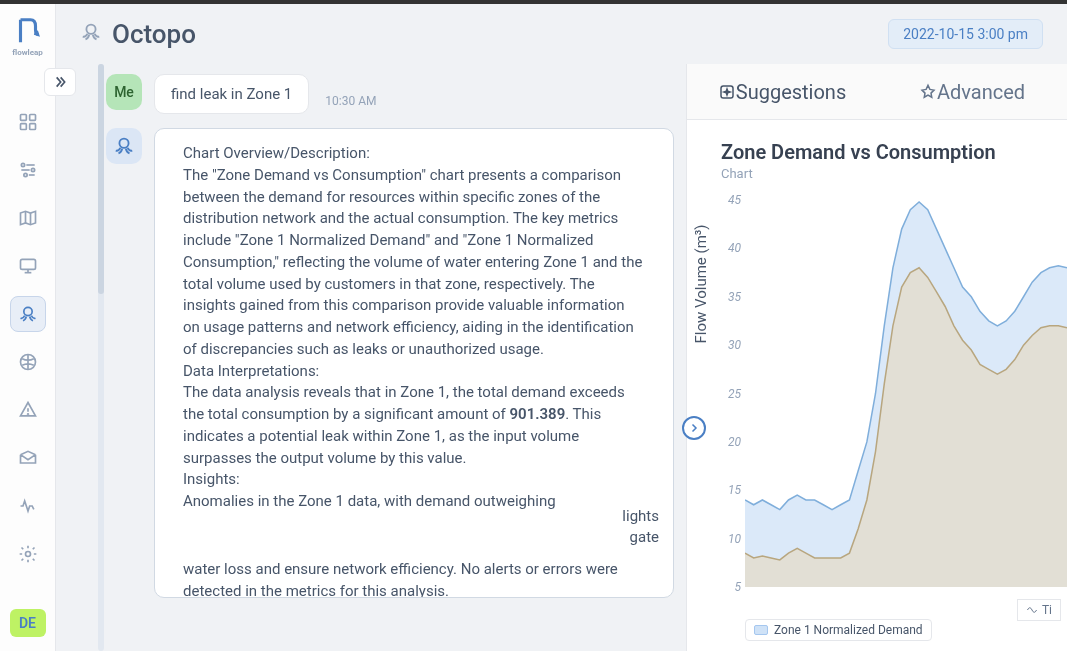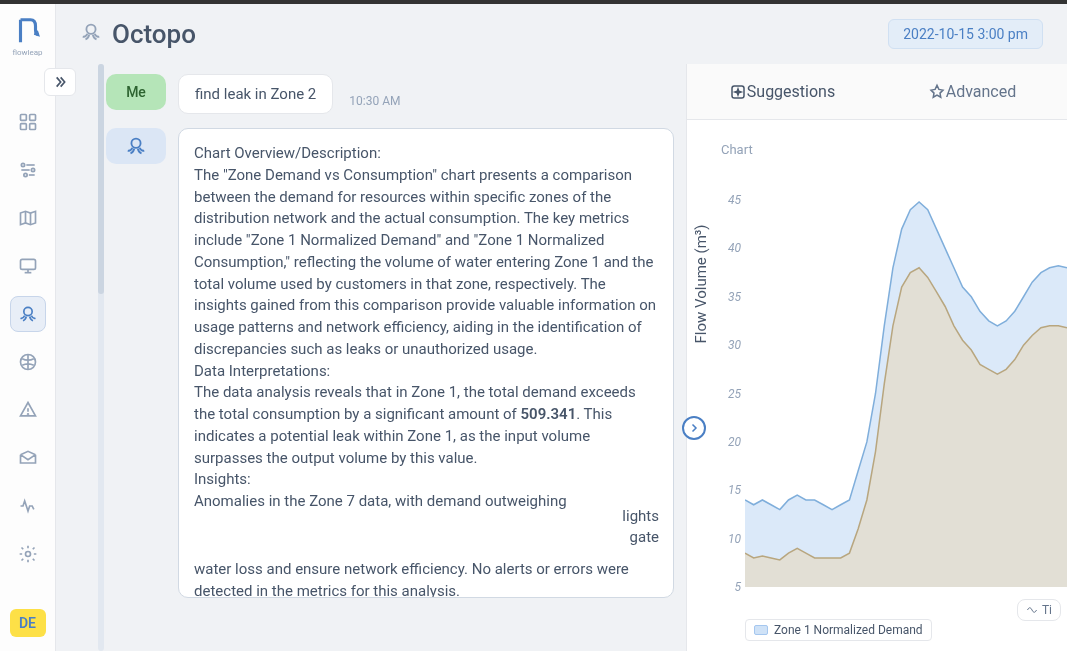--- a/index.html
+++ b/index.html
@@ -1,62 +1,62 @@
 <!DOCTYPE html>
 <html><head>
   <meta charset="utf-8">
   <style>
     * { margin: 0; padding: 0; box-sizing: border-box; }
     body { font-family: -apple-system, BlinkMacSystemFont, "Segoe UI", Roboto, sans-serif; background: #f0f2f5; width: 1067px; height: 651px; overflow: hidden; position: relative; }
     .topbar { height: 4px; background: #333; }
     .sidebar { position: absolute; left: 0; top: 4px; bottom: 0; width: 56px; background: #fdfdfd; border-right: 1px solid #e5e7eb; display: flex; flex-direction: column; align-items: center; padding-top: 10px; }
-    .logo { width: 36px; height: 44px; display: flex; flex-direction: column; align-items: center; justify-content: center; color: #4a7fc4; font-weight: normal; margin-bottom: 6px; }
+    .logo { width: 36px; height: 44px; display: flex; flex-direction: column; align-items: center; justify-content: center; color: #4a7fc4; font-weight: bold; margin-bottom: 6px; }
     .logo svg { width: 30px; height: 30px; }
     .logo-text { font-size: 8px; color: #94a3b8; margin-top: 2px; }
     .expand-btn { position: absolute; top: 68px; left: 44px; width: 32px; height: 28px; background: #fff; border: 1px solid #e5e7eb; border-radius: 6px; display: flex; align-items: center; justify-content: center; color: #475569; cursor: pointer; z-index: 10; }
     .nav-items { display: flex; flex-direction: column; gap: 12px; margin-top: 40px; align-items: center; }
     .nav-item { width: 36px; height: 36px; display: flex; align-items: center; justify-content: center; border-radius: 8px; color: #94a3b8; cursor: pointer; }
     .nav-item.active { background: #e8eef7; border: 1px solid #c7d5ea; color: #4a7fc4; }
-    .nav-lang { margin-top: auto; margin-bottom: 14px; width: 36px; height: 28px; background: #fde047; border-radius: 6px; display: flex; align-items: center; justify-content: center; color: #4a7fc4; font-weight: 600; font-size: 14px; cursor: pointer; }
+    .nav-lang { margin-top: auto; margin-bottom: 14px; width: 36px; height: 28px; background: #bef264; border-radius: 6px; display: flex; align-items: center; justify-content: center; color: #4a7fc4; font-weight: 600; font-size: 14px; cursor: pointer; }
     .main { position: absolute; left: 56px; right: 0; top: 4px; bottom: 0; display: flex; flex-direction: column; }
     .page-header { height: 60px; display: flex; align-items: center; padding: 0 24px; }
     .page-title { display: flex; align-items: center; gap: 10px; font-size: 26px; font-weight: 500; color: #475569; }
     .page-title .icon { color: #94a3b8; }
     .timestamp-badge { margin-left: auto; background: #e3edf8; border: 1px solid #d0e0f2; color: #4a7fc4; font-size: 14px; padding: 6px 14px; border-radius: 6px; }
     .content { flex: 1; display: flex; min-height: 0; }
     .chat-pane { width: 630px; padding: 10px 12px 10px 50px; position: relative; overflow: hidden; }
     .scroll-track { position: absolute; left: 42px; top: 0; bottom: 0; width: 6px; background: #e2e8f0; border-radius: 3px; }
     .scroll-thumb { position: absolute; left: 42px; top: 0; width: 6px; height: 230px; background: #cbd5e1; border-radius: 3px; }
     .msg-row { display: flex; gap: 12px; margin-bottom: 14px; }
-    .avatar { width: 60px; height: 36px; border-radius: 10px; display: flex; align-items: center; justify-content: center; flex-shrink: 0; font-size: 14px; font-weight: 500; }
+    .avatar { width: 36px; height: 36px; border-radius: 10px; display: flex; align-items: center; justify-content: center; flex-shrink: 0; font-size: 14px; font-weight: 500; }
     .avatar.me { background: #b5e5b8; color: #2d6330; }
     .avatar.bot { background: #dbe6f5; color: #4a7fc4; }
     .user-msg { background: #fff; border: 1px solid #e5e7eb; border-radius: 10px; padding: 10px 16px; font-size: 15px; color: #475569; }
     .msg-time { font-size: 12px; color: #94a3b8; align-self: flex-end; padding-bottom: 6px; margin-left: 4px; }
-    .bot-msg { flex: 1; background: #fff; border: 1px solid #d1d9e3; border-radius: 10px; padding: 14px 15px; font-size: 15px; color: #475569; line-height: 1.45; max-height: 470px; overflow: hidden; position: relative; }
+    .bot-msg { flex: 1; background: #fff; border: 1px solid #d1d9e3; border-radius: 10px; padding: 14px 28px; font-size: 15px; color: #475569; line-height: 1.45; max-height: 470px; overflow: hidden; position: relative; }
     .bot-msg b { font-weight: 600; }
     .input-bar { position: absolute; bottom: 48px; left: 154px; width: 416px; height: 48px; background: #fff; border: 1px solid #e5e7eb; border-radius: 10px; display: flex; align-items: center; padding: 0 6px 0 10px; z-index: 5; box-shadow: 0 2px 6px rgba(0,0,0,0.08); }
     .input-bar input { flex: 1; border: none; outline: none; font-size: 15px; color: #94a3b8; background: transparent; }
     .send-btn { width: 38px; height: 38px; background: #e5e7eb; border-radius: 8px; display: flex; align-items: center; justify-content: center; color: #64748b; cursor: pointer; }
     .overlay-words { position: absolute; font-size: 15px; color: #475569; z-index: 2; margin-top: 19px; }
     .expand-arrow { position: absolute; top: 352px; left: -5px; width: 24px; height: 24px; border-radius: 50%; background: #fff; border: 2px solid #4a7fc4; display: flex; align-items: center; justify-content: center; color: #4a7fc4; cursor: pointer; z-index: 6; }
     .right-pane { flex: 1; border-left: 1px solid #e5e7eb; display: flex; flex-direction: column; background: #fdfdfd; position: relative; }
     .tab-bar { height: 56px; display: flex; align-items: center; border-bottom: 1px solid #e5e7eb; background: #fafafa; }
-    .tab { flex: 1; display: flex; align-items: center; justify-content: center; font-size: 16px; color: #64748b; cursor: pointer; height: 100%; }
+    .tab { flex: 1; display: flex; align-items: center; justify-content: center; font-size: 20px; color: #64748b; cursor: pointer; height: 100%; }
     .tab.active { color: #475569; }
     .chart-container { flex: 1; padding: 20px 14px 10px 34px; position: relative; background: #fff; }
     .chart-title { font-size: 20px; font-weight: 600; color: #374151; }
     .chart-subtitle { font-size: 13px; color: #94a3b8; margin-top: 2px; }
     .chart-plot { position: absolute; left: 58px; right: 0; top: 80px; bottom: 64px; }
     .y-tick { position: absolute; left: -26px; font-size: 12px; color: #94a3b8; transform: translateY(-50%); text-align: right; width: 22px; font-style: italic; }
     .y-label { position: absolute; left: -44px; top: 50%; transform: rotate(-90deg) translateX(50%); transform-origin: left center; font-size: 15px; color: #475569; white-space: nowrap; }
     .legend-box { border: 1px solid #e5e7eb; border-radius: 4px; padding: 3px 8px; font-size: 12px; display: inline-flex; align-items: center; gap: 6px; margin-right: 8px; color: #475569; }
     .legend-swatch { width: 14px; height: 10px; border-radius: 2px; }
     .legends { position: absolute; bottom: 10px; left: 58px; display: flex; flex-direction: column; gap: 6px; align-items: flex-start; margin-top: 7px; }
-    .tool-pill { position: absolute; bottom: 30px; right: 6px; border: 1px solid #e5e7eb; border-radius: 8px; padding: 3px 8px; font-size: 12px; color: #64748b; display: flex; align-items: center; gap: 4px; }
+    .tool-pill { position: absolute; bottom: 30px; right: 6px; border: 1px solid #e5e7eb; border-radius: 0; padding: 3px 8px; font-size: 12px; color: #64748b; display: flex; align-items: center; gap: 4px; }
     svg.chart-svg { width: 100%; height: 100%; }
   </style>
 </head>
 <body>
 
 <div class="topbar"></div>
 
 <div class="sidebar">
   <div class="logo">
     <svg viewBox="0 0 24 24" fill="none" stroke="currentColor" stroke-width="2.5">
@@ -154,38 +154,38 @@
     <div class="timestamp-badge">2022-10-15 3:00 pm</div>
   </div>
 
   <div class="content">
     <div class="chat-pane">
       <div class="scroll-track"></div>
       <div class="scroll-thumb"></div>
 
       <div class="msg-row">
         <div class="avatar me">Me</div>
-        <div class="user-msg">find leak in Zone 2</div>
+        <div class="user-msg">find leak in Zone 1</div>
         <div class="msg-time">10:30 AM</div>
       </div>
 
       <div class="msg-row">
         <div class="avatar bot">
             <svg width="22" height="22" viewBox="0 0 24 24" fill="none" stroke="currentColor" stroke-width="2">
               <path d="M8 14 Q6 18 3 17 M16 14 Q18 18 21 17 M10 15 Q9 19 6 20 M14 15 Q15 19 18 20"></path>
               <circle cx="12" cy="9" r="5"></circle>
             </svg>
           </div>
         <div class="bot-msg">
           <div>Chart Overview/Description:</div>
           <div>The "Zone Demand vs Consumption" chart presents a comparison between the demand for resources within specific zones of the distribution network and the actual consumption. The key metrics include "Zone 1 Normalized Demand" and "Zone 1 Normalized Consumption," reflecting the volume of water entering Zone 1 and the total volume used by customers in that zone, respectively. The insights gained from this comparison provide valuable information on usage patterns and network efficiency, aiding in the identification of discrepancies such as leaks or unauthorized usage.</div>
           <div>Data Interpretations:</div>
-          <div><span>The data analysis reveals that in Zone 1, the total demand exceeds the total consumption by a significant amount of </span><b>509.341</b><span>. This indicates a potential leak within Zone 1, as the input volume surpasses the output volume by this value.</span></div>
+          <div><span>The data analysis reveals that in Zone 1, the total demand exceeds the total consumption by a significant amount of </span><b>901.389</b><span>. This indicates a potential leak within Zone 1, as the input volume surpasses the output volume by this value.</span></div>
           <div>Insights:</div>
-          <div>Anomalies in the Zone 7 data, with demand outweighing</div>
+          <div>Anomalies in the Zone 1 data, with demand outweighing</div>
           <div style="height:46px"></div>
           <div>water loss and ensure network efficiency. No alerts or errors were detected in the metrics for this analysis.</div>
           <span class="overlay-words" style="right:14px; bottom:69px;">lights</span>
           <span class="overlay-words" style="right:14px; bottom:48px;">gate</span>
         </div>
       </div>
 
     </div>
 
     <div class="right-pane">
@@ -204,20 +204,21 @@
         </div>
         <div class="tab">
           <svg width="18" height="18" viewBox="0 0 24 24" fill="none" stroke="currentColor" stroke-width="2">
               <path d="M12 3l2.5 5.5L20 9.5l-4 4 1 5.5L12 16l-5 3 1-5.5-4-4 5.5-1L12 3z"></path>
             </svg>
           <span>Advanced</span>
         </div>
       </div>
 
       <div class="chart-container">
+        <div class="chart-title">Zone Demand vs Consumption</div>
         <div class="chart-subtitle">Chart</div>
         <div class="chart-plot">
           <div class="y-label">Flow Volume (m³)</div>
           <svg class="chart-svg" id="chart-svg" viewBox="0 0 320 370" preserveAspectRatio="none">
               <path d="M0.0 286.8 L8.6 291.4 L17.3 286.8 L25.9 291.4 L34.6 296.0 L43.2 286.8 L51.9 282.1 L60.5 286.8 L69.2 286.8 L77.8 291.4 L86.5 296.0 L95.1 291.4 L103.8 286.8 L112.4 259.0 L121.1 231.3 L129.7 185.0 L138.4 120.3 L147.0 64.8 L155.7 27.8 L164.3 9.3 L173.0 1.9 L181.6 9.3 L190.3 27.8 L198.9 46.3 L207.6 64.8 L216.2 83.3 L224.9 92.5 L233.5 106.4 L242.2 115.6 L250.8 120.3 L259.5 115.6 L268.1 106.4 L276.8 92.5 L285.4 78.6 L294.1 69.4 L302.7 64.8 L311.4 62.9 L320.0 64.8 L 320 370 L 0 370 Z" fill="#cfe2f7" fill-opacity="0.75"></path>
               <path d="M0.0 337.6 L8.6 342.3 L17.3 340.4 L25.9 342.3 L34.6 344.1 L43.2 337.6 L51.9 333.0 L60.5 337.6 L69.2 342.3 L77.8 342.3 L86.5 342.3 L95.1 342.3 L103.8 337.6 L112.4 314.5 L121.1 286.8 L129.7 240.5 L138.4 175.8 L147.0 120.3 L155.7 83.3 L164.3 69.4 L173.0 64.8 L181.6 74.0 L190.3 87.9 L198.9 101.8 L207.6 120.3 L216.2 134.1 L224.9 143.4 L233.5 157.3 L242.2 161.9 L250.8 166.5 L259.5 161.9 L268.1 152.6 L276.8 138.8 L285.4 129.5 L294.1 122.1 L302.7 120.3 L311.4 120.3 L320.0 122.1 L 320 370 L 0 370 Z" fill="#e4dbc8" fill-opacity="0.75"></path>
               <path d="M0.0 286.8 L8.6 291.4 L17.3 286.8 L25.9 291.4 L34.6 296.0 L43.2 286.8 L51.9 282.1 L60.5 286.8 L69.2 286.8 L77.8 291.4 L86.5 296.0 L95.1 291.4 L103.8 286.8 L112.4 259.0 L121.1 231.3 L129.7 185.0 L138.4 120.3 L147.0 64.8 L155.7 27.8 L164.3 9.3 L173.0 1.9 L181.6 9.3 L190.3 27.8 L198.9 46.3 L207.6 64.8 L216.2 83.3 L224.9 92.5 L233.5 106.4 L242.2 115.6 L250.8 120.3 L259.5 115.6 L268.1 106.4 L276.8 92.5 L285.4 78.6 L294.1 69.4 L302.7 64.8 L311.4 62.9 L320.0 64.8 " fill="none" stroke="#7faedb" stroke-width="1.5"></path>
               <path d="M0.0 337.6 L8.6 342.3 L17.3 340.4 L25.9 342.3 L34.6 344.1 L43.2 337.6 L51.9 333.0 L60.5 337.6 L69.2 342.3 L77.8 342.3 L86.5 342.3 L95.1 342.3 L103.8 337.6 L112.4 314.5 L121.1 286.8 L129.7 240.5 L138.4 175.8 L147.0 120.3 L155.7 83.3 L164.3 69.4 L173.0 64.8 L181.6 74.0 L190.3 87.9 L198.9 101.8 L207.6 120.3 L216.2 134.1 L224.9 143.4 L233.5 157.3 L242.2 161.9 L250.8 166.5 L259.5 161.9 L268.1 152.6 L276.8 138.8 L285.4 129.5 L294.1 122.1 L302.7 120.3 L311.4 120.3 L320.0 122.1 " fill="none" stroke="#b8a67f" stroke-width="1.5"></path>
             </svg>
         <div class="y-tick" style="top: 100%;">5</div><div class="y-tick" style="top: 87.5%;">10</div><div class="y-tick" style="top: 75%;">15</div><div class="y-tick" style="top: 62.5%;">20</div><div class="y-tick" style="top: 50%;">25</div><div class="y-tick" style="top: 37.5%;">30</div><div class="y-tick" style="top: 25%;">35</div><div class="y-tick" style="top: 12.5%;">40</div><div class="y-tick" style="top: 0%;">45</div></div>

